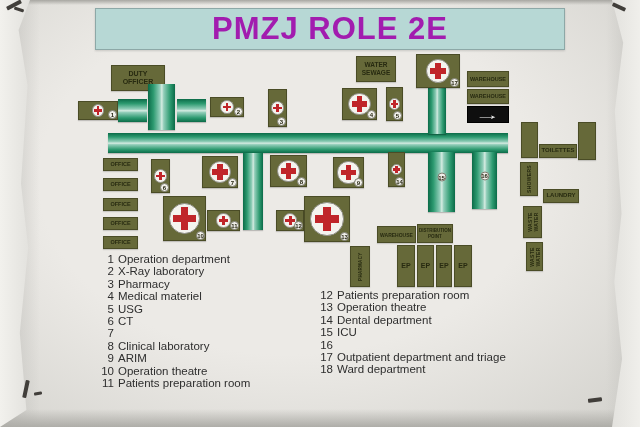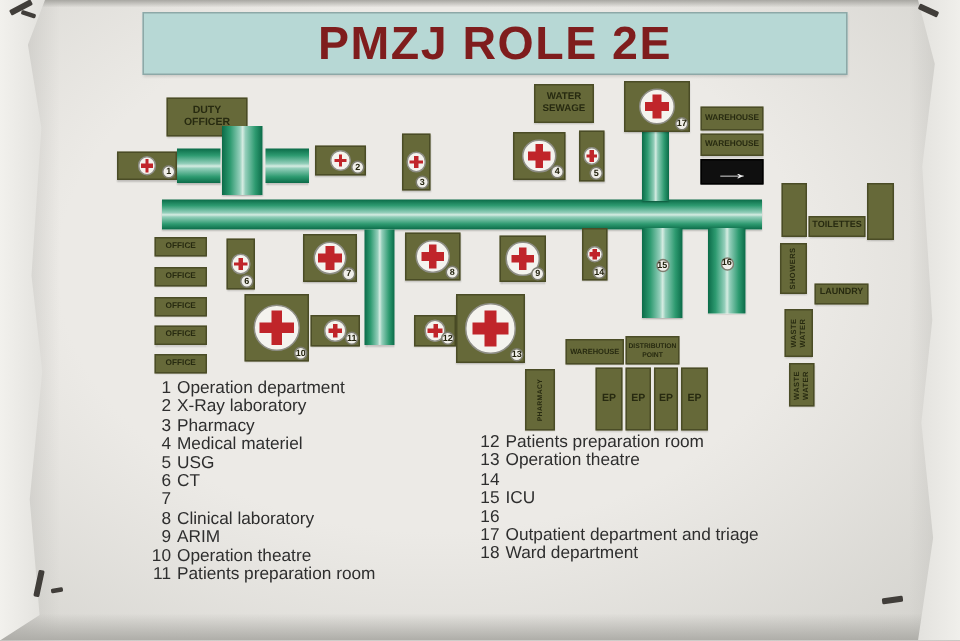--- a/index.html
+++ b/index.html
@@ -17,21 +17,21 @@
   .torn.left{left:0;width:30px;background:linear-gradient(90deg,#f2f1ed,#e2e1dd);
     clip-path:polygon(0 0,100% 0,62% 7%,92% 20%,70% 43%,94% 58%,66% 78%,88% 96%,0 100%);}
   .torn.right{right:0;width:28px;background:linear-gradient(270deg,#f0efeb,#e3e2de);
     clip-path:polygon(100% 0,0 0,40% 10%,10% 26%,34% 50%,8% 66%,36% 84%,0 100%,100% 100%);}
   .pin{position:absolute;background:#413e3a;border-radius:1px}
 
   .banner{
     position:absolute;left:95px;top:8px;width:470px;height:42px;
     background:var(--banner,#b7d8d5);border:1px solid #8da8a7;box-sizing:border-box;
     display:flex;align-items:center;justify-content:center;
-    font-size:31px;font-weight:bold;color:#7f1d1d;letter-spacing:1px;
+    font-size:31px;font-weight:bold;color:#a21caf;letter-spacing:1px;
     box-shadow:0 1px 2px rgba(0,0,0,.15);
   }
 
   .map-layer{position:absolute;inset:0}
   .it{position:absolute;box-sizing:border-box}
   .it span{display:inline-block}
 
   .label,.label-rot,.plain{
     background:var(--olive,#666939);
     color:var(--label-text,#2a2d12);
@@ -339,20 +339,21 @@
     <div class="row">
       <span class="n">12</span>
       <span>Patients preparation room</span>
     </div>
     <div class="row">
       <span class="n">13</span>
       <span>Operation theatre</span>
     </div>
     <div class="row">
       <span class="n">14</span>
+      <span>Dental department</span>
     </div>
     <div class="row">
       <span class="n">15</span>
       <span>ICU</span>
     </div>
     <div class="row">
       <span class="n">16</span>
     </div>
     <div class="row">
       <span class="n">17</span>

